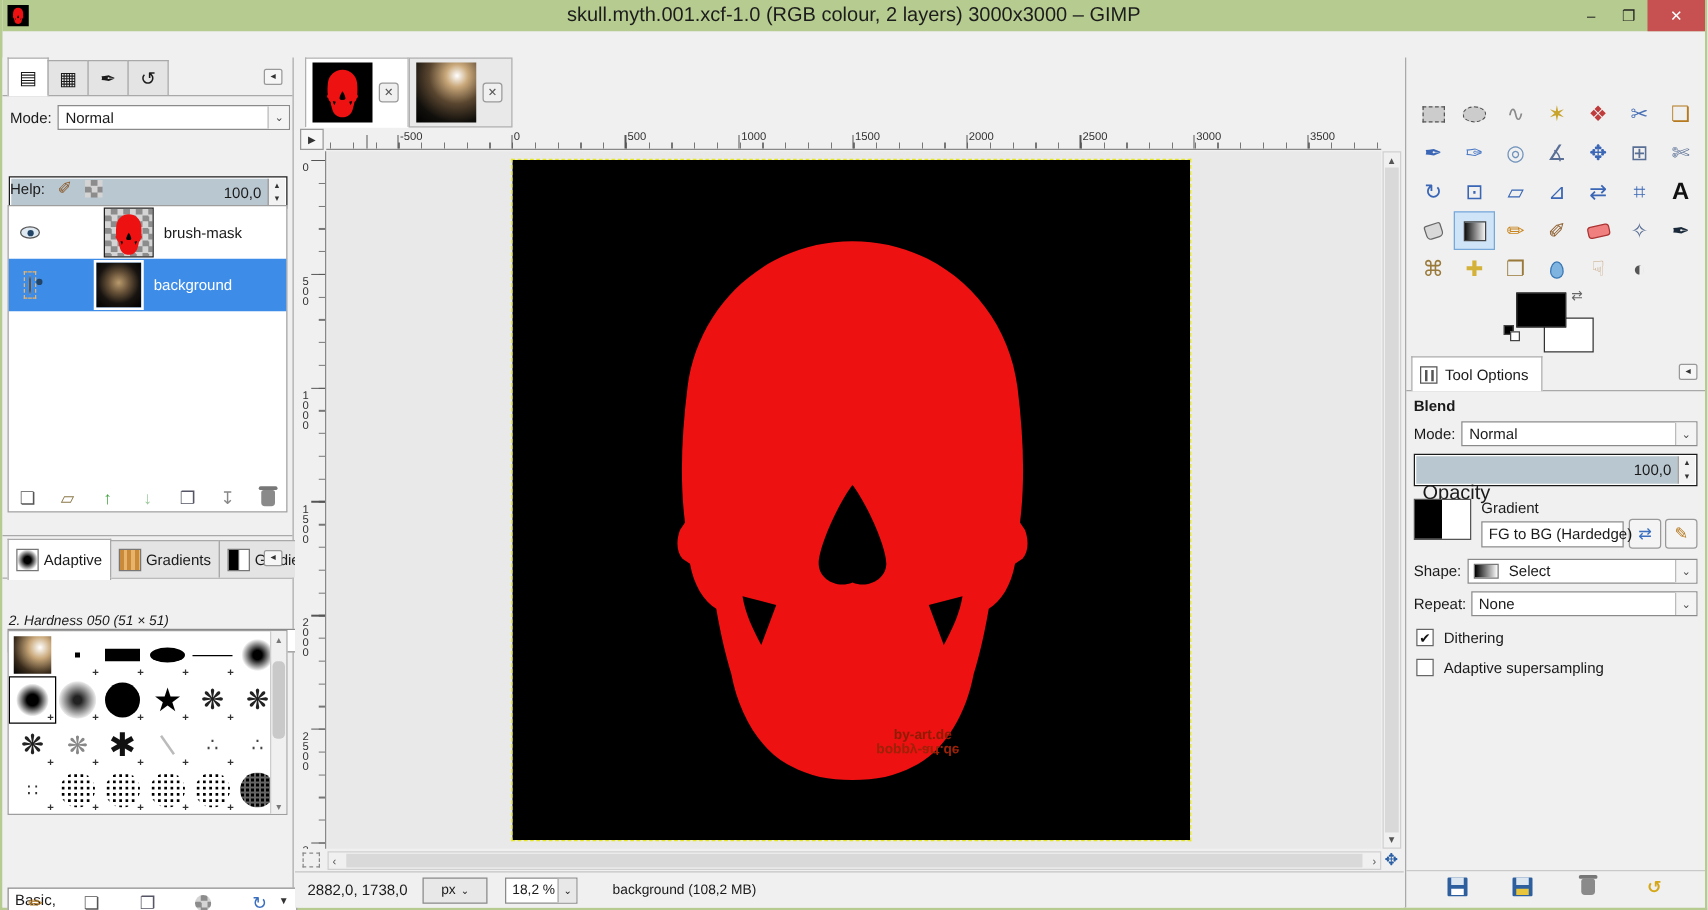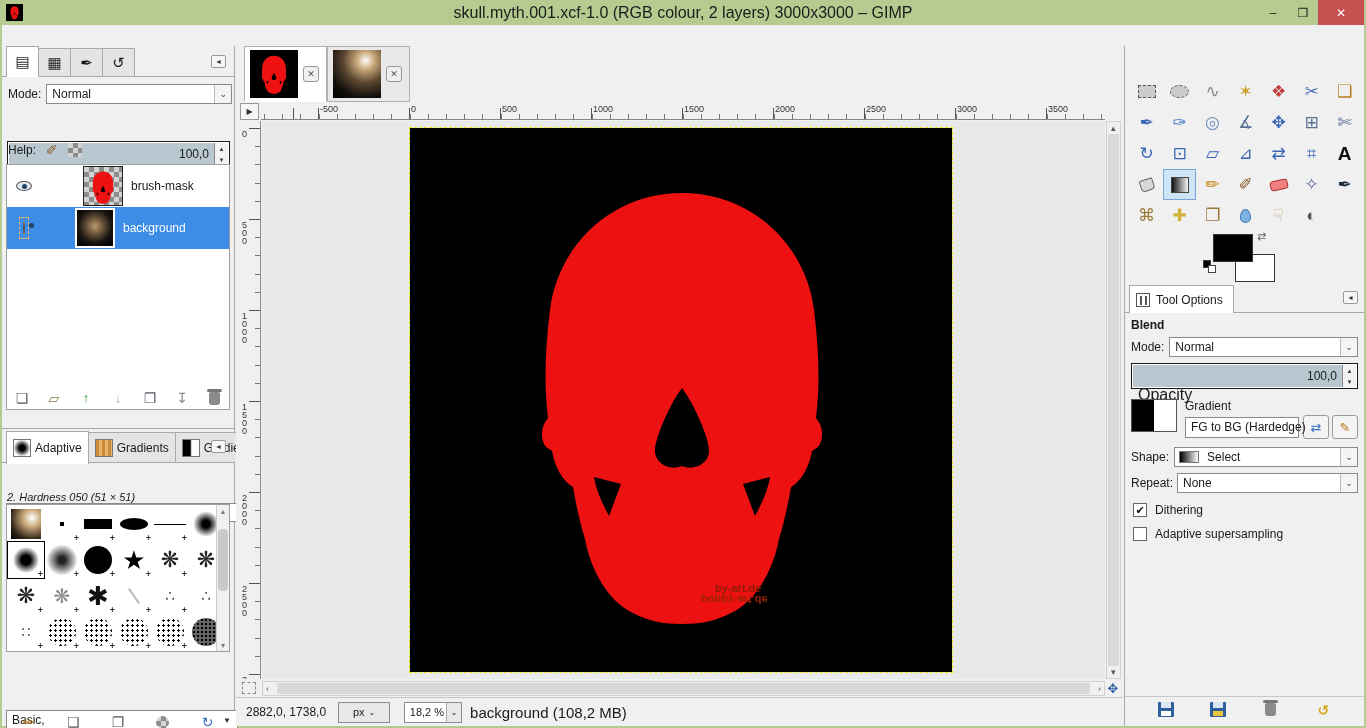--- a/index.html
+++ b/index.html
@@ -93,21 +93,21 @@
   #h-scrollbar .thumb { position:absolute; top:1px; bottom:1px; left:14px; right:14px; background:#d9d9d9; }
   .sb-arrow { position:absolute; font-size:9px; color:#555; }
   #quickmask { position:absolute; left:6px; bottom:32px; width:14px; height:12px; border:1px dashed #888; }
   #nav-btn { position:absolute; right:2px; bottom:30px; width:16px; height:16px; color:#2b5fa5; font-size:13px; display:flex; align-items:center; justify-content:center; }
   #statusbar { position:absolute; left:0; right:0; bottom:0; height:29px; border-top:1px solid #c4c4c4; display:flex; align-items:center; padding-left:10px; background:#f0f0f0; }
   #pos-label { font-size:12px; margin-right:12px; }
   #unit-combo { width:52px; height:21px; border:1px solid #8a8a8a; background:#e8e8e8; display:flex; align-items:center; justify-content:center; font-size:11px; margin-right:14px; }
   #zoom-combo { width:58px; height:21px; border:1px solid #8a8a8a; background:#fff; display:flex; align-items:center; margin-right:8px; position:relative; }
   #zoom-combo .z-text { flex:1; text-align:right; font-size:11px; padding-right:2px; }
   #zoom-combo .z-btn { width:15px; height:100%; border-left:1px solid #aaa; background:#e8e8e8; display:flex; align-items:center; justify-content:center; font-size:8px; }
-  #status-title { font-size:15px; }
+  #status-title { font-size:11px;margin-left:20px; }
 
   
   #right-dock { position:absolute; right:0; top:46px; width:240px; bottom:0; background:#f0f0f0; border-left:1px solid #a9a9a9; }
   #toolbox { position:absolute; left:5px; top:30px; display:grid; grid-template-columns:repeat(7,33px); grid-auto-rows:31px; }
   .tool-cell { display:flex; align-items:center; justify-content:center; font-size:17px; }
   .tool-cell.selected { background:#cfe4f7; border:1px solid #77a8d8; }
   .i-dashrect { width:18px; height:13px; border:1px dashed #555; background:#ccc; }
   .i-dashellipse { width:19px; height:13px; border:1px dashed #555; border-radius:50%; background:#ccc; }
   .i-blend { width:18px; height:16px; border:1px solid #444; background:linear-gradient(to right,#111,#f4f4f4); }
   .i-eraser { width:18px; height:10px; border:1px solid #a33; border-radius:3px; background:#f08080; transform:rotate(-12deg); }

